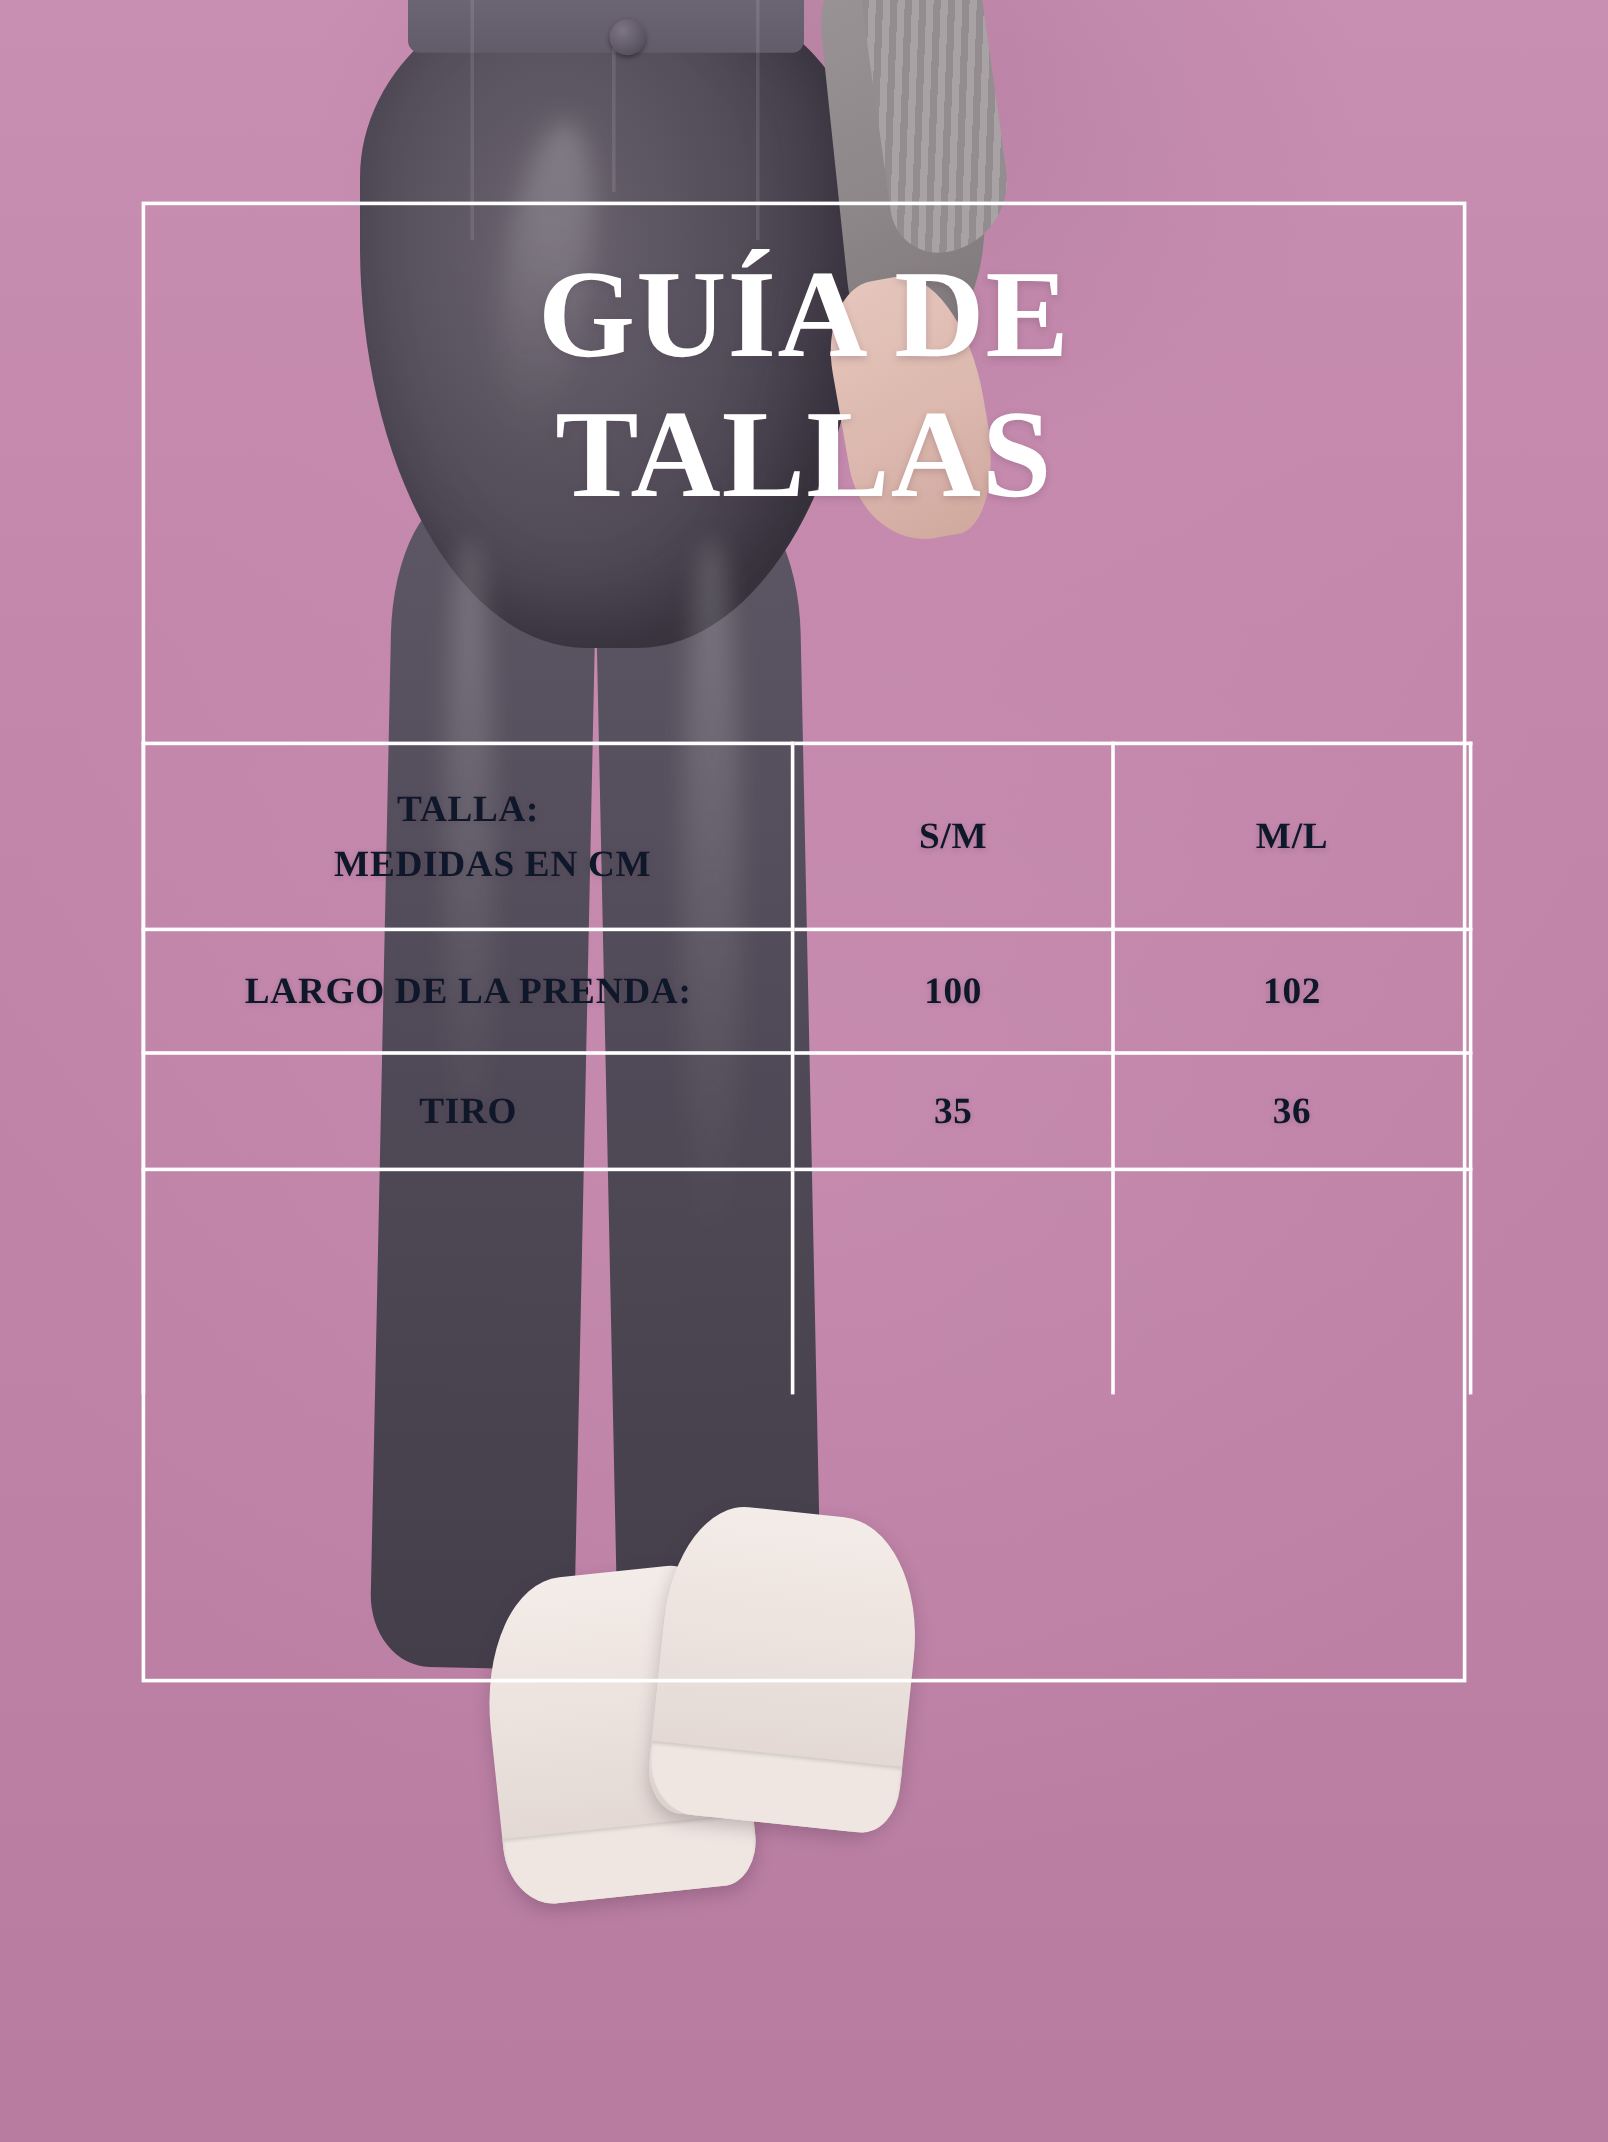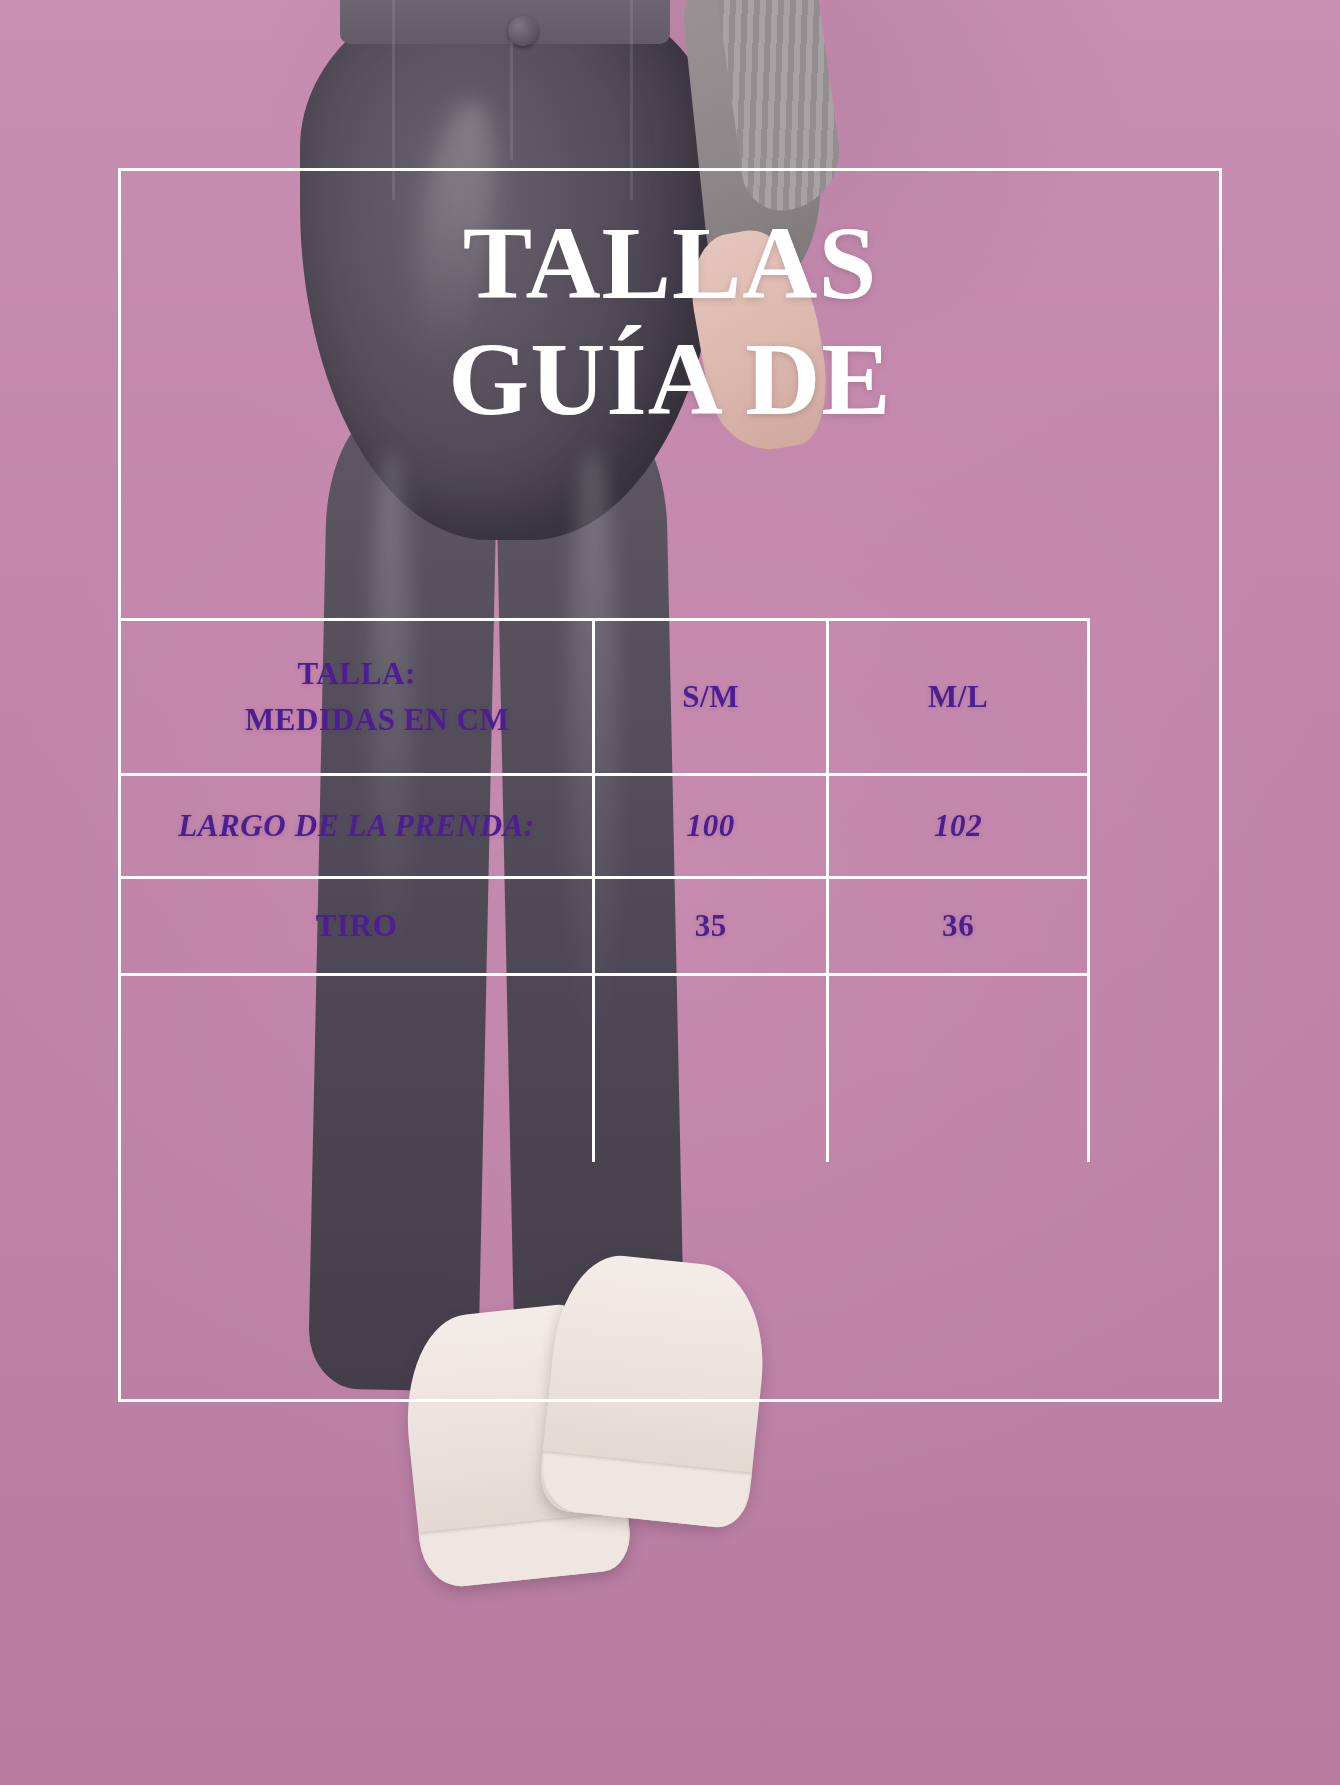--- a/index.html
+++ b/index.html
@@ -171,24 +171,24 @@
     font-weight: bold;
     letter-spacing: 1px;
     text-shadow: 0 2px 6px rgba(90,60,80,0.25);
   }
 
   
   .table {
     position: absolute;
     left: 118px;
     top: 618px;
-    width: 972px;
+    width: 1109px;
     border-collapse: collapse;
     table-layout: fixed;
-    color: #4c1d95;
+    color: #0f172a;
   }
   .table td {
     border: 3px solid #ffffff;
     text-align: center;
     vertical-align: middle;
     font-size: 31px;
     font-weight: bold;
     letter-spacing: 0.6px;
     padding: 0;
     text-shadow: 0 1px 4px rgba(90,60,80,0.25);
@@ -200,21 +200,21 @@
   .row-head td { height: 152px; }
   .head-label {
     font-size: 32px;
     line-height: 1.5;
   }
   .head-label .l1 { display:block; }
   .head-label .l2 { display:block;padding-left:41px; }
   .head-size { font-size: 34px; }
 
   .row-body td { height: 94px; }
-  .row-tall td { height: 100px; font-style: italic; }
+  .row-tall td { height: 100px; }
 
   .row-blank td {
     height: 186px;
     border-left: 3px solid #ffffff;
     border-right: 3px solid #ffffff;
     border-bottom: none;
   }
   .row-blank td.mid, .row-blank td.right { border-left: none; }
 
   
@@ -246,22 +246,22 @@
         </div>
       <div class="shoeR">
           <div class="sole"></div>
         </div>
     </div>
   </div>
 
   <div class="frame"></div>
 
   <div class="title">
+    <div>GUÍA DE</div>
     <div>TALLAS</div>
-    <div>GUÍA DE</div>
   </div>
 
   <table class="table">
     <colgroup>
       <col class="col-label">
       <col class="col-sm">
       <col class="col-ml">
     </colgroup>
     <tbody>
       <tr class="row-head">

